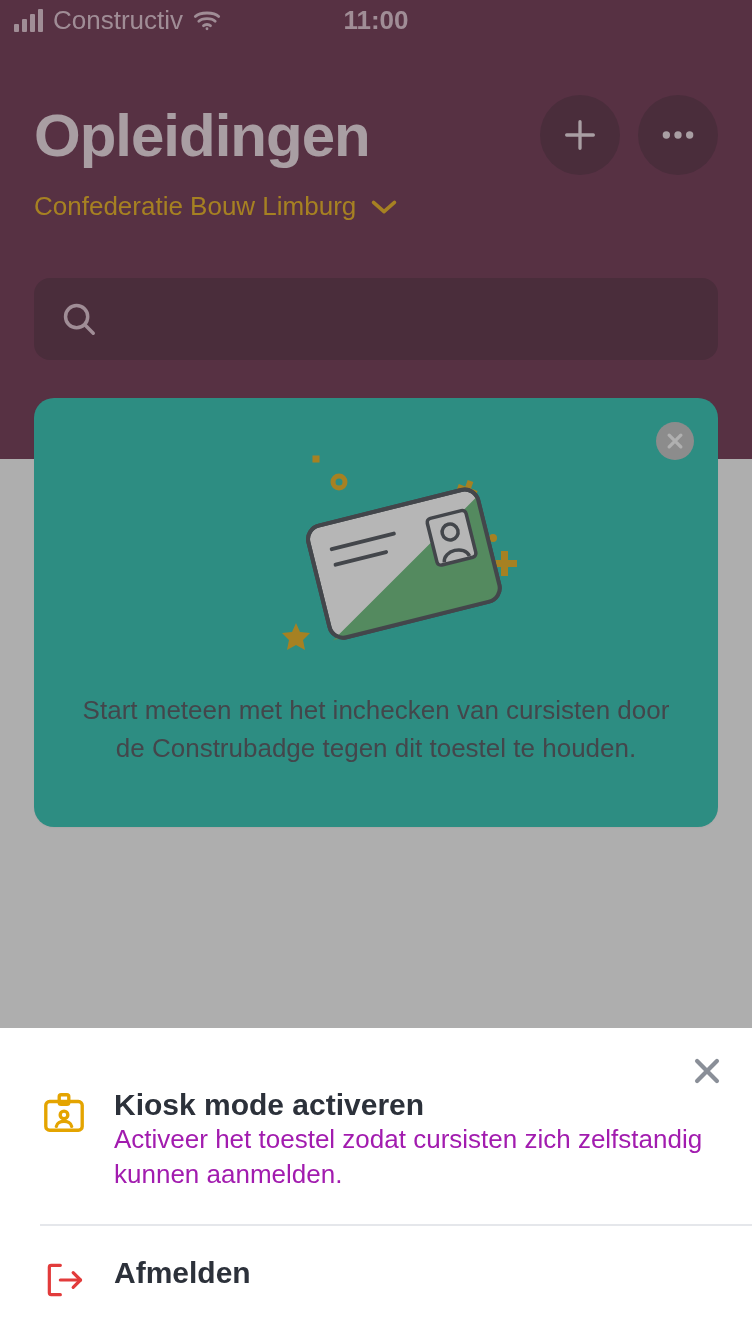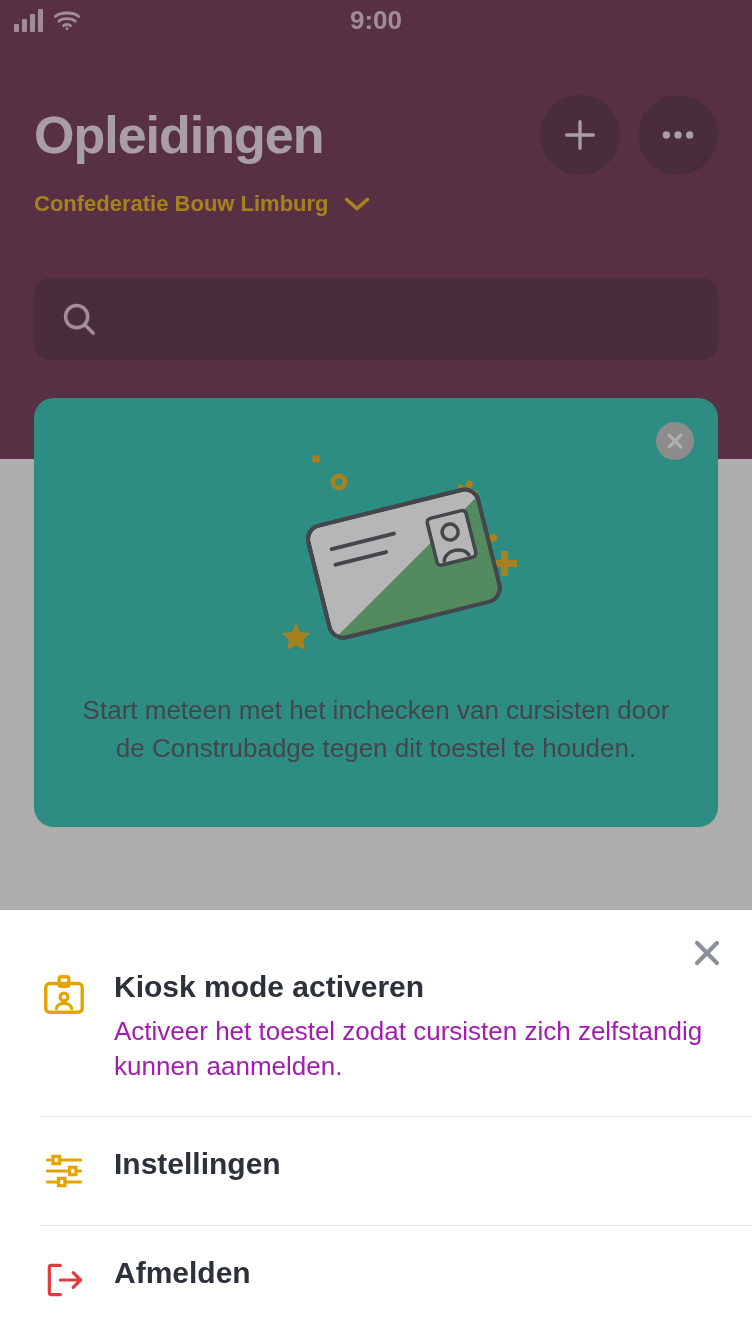--- a/index.html
+++ b/index.html
@@ -14,25 +14,25 @@
 .signal-bars { display: flex; align-items: flex-end; gap: 3px; }
 .signal-bars span { width: 5px; background: #d9b8c8; border-radius: 1px; }
 .signal-bars span:nth-child(1){ height: 8px; }
 .signal-bars span:nth-child(2){ height: 13px; }
 .signal-bars span:nth-child(3){ height: 18px; }
 .signal-bars span:nth-child(4){ height: 23px; }
 
 
 .header { position: absolute; top: 95px; left: 34px; right: 34px; }
 .title-row { display: flex; align-items: center; justify-content: space-between; }
-.page-title { font-size: 52px; font-weight: 800; color: #e9d6df; letter-spacing: -1px; }
+.page-title { font-size: 60px; font-weight: 800; color: #e9d6df; letter-spacing: -1px; }
 .title-actions { display: flex; gap: 18px; }
 .circle-btn { width: 80px; height: 80px; border-radius: 50%; background: rgba(0,0,0,0.25); display: flex; align-items: center; justify-content: center; color: #e9d6df; }
 .subtitle-row { margin-top: 16px; display: flex; align-items: center; gap: 14px; }
-.subtitle { font-size: 22px; color: #e4a400; font-weight: 700; }
+.subtitle { font-size: 26px; color: #e4a400; font-weight: 400; }
 .subtitle-chevron { color: #e4a400; }
 
 
 .search-bar { position: absolute; top: 278px; left: 34px; right: 34px; height: 82px; background: rgba(0,0,0,0.25); border-radius: 16px; display: flex; align-items: center; padding: 0 26px; }
 .search-bar svg { color: #d9b8c8; }
 
 
 .lower-bg { position: absolute; top: 459px; left: 0; right: 0; bottom: 0; background: #f2f2f2; }
 .info-card { position: absolute; top: 398px; left: 34px; right: 34px; background: #14b8a6; border-radius: 20px; padding: 40px 48px 60px; text-align: center; box-shadow: 0 1px 2px rgba(0,0,0,0.05); }
 .info-close { position: absolute; top: 24px; right: 24px; width: 38px; height: 38px; border-radius: 50%; background: #b7b7b7; display: flex; align-items: center; justify-content: center; color: #f4f4f4; }
@@ -41,45 +41,46 @@
 
 
 .overlay { position: absolute; inset: 0; background: rgba(80,80,80,0.42); }
 
 
 .sheet { position: absolute; left: 0; right: 0; bottom: 0; background: #fff; padding: 30px 0 0; }
 .sheet-close { position: absolute; top: 26px; right: 28px; color: #8a8f98; }
 .sheet-item { display: flex; gap: 26px; padding: 30px 40px 32px; align-items: flex-start; }
 .sheet-icon-box { width: 48px; flex-shrink: 0; display: flex; justify-content: center; padding-top: 2px; }
 .sheet-text { flex: 1; }
-.sheet-title { font-size: 30px; font-weight: 700; color: #2c313a; margin-bottom: 10px; }
+.sheet-title { font-size: 30px; font-weight: 700; color: #2c313a; }
 .sheet-desc { font-size: 26px; color: #a21caf; line-height: 1.35; }
 .sheet-divider { height: 1px; background: #e5e7eb; margin-left: 40px; }
 .sheet-item.row2 .sheet-title { margin-bottom: 0; }
 .sheet-item.row3 .sheet-title { margin-bottom: 12px; }
 </style>
 </head>
 <body>
 
 <div class="status-bar">
   <div class="status-left">
     <span class="signal-bars">
         <span></span>
         <span></span>
         <span></span>
         <span></span>
       </span>
+    <span>Constructiv</span>
     <svg width="28" height="22" viewBox="0 0 24 18" fill="none" stroke="#d9b8c8" stroke-width="2.4" stroke-linecap="round">
       <path d="M2 6 C6 2 18 2 22 6"></path>
         <path d="M5 10 C8 7 16 7 19 10"></path>
         <path d="M9 14 C10.5 12.5 13.5 12.5 15 14"></path>
         <circle cx="12" cy="16.5" r="1.2" fill="#d9b8c8" stroke="none"></circle>
     </svg>
   </div>
-  <div class="status-center">9:00</div>
+  <div class="status-center">11:00</div>
 </div>
 
 <div class="header">
   <div class="title-row">
     <h1 class="page-title">Opleidingen</h1>
     <div class="title-actions">
       <div class="circle-btn">
         <svg width="40" height="40" viewBox="0 0 24 24" fill="none" stroke="currentColor" stroke-width="2" stroke-linecap="round">
             <path d="M12 4v16M4 12h16"></path>
           </svg>
@@ -157,35 +158,20 @@
         <path d="M16 38 C17 31 31 31 32 38"></path>
       </svg>
     </div>
     <div class="sheet-text">
       <div class="sheet-title">Kiosk mode activeren</div>
       <div class="sheet-desc">Activeer het toestel zodat cursisten zich zelfstandig kunnen aanmelden.</div>
     </div>
   </div>
   <div class="sheet-divider"></div>
 
-  <div class="sheet-item row2">
-    <div class="sheet-icon-box">
-      <svg width="44" height="44" viewBox="0 0 48 48" fill="none" stroke="#e4a400" stroke-width="3.5" stroke-linecap="round">
-        <line x1="6" y1="12" x2="42" y2="12"></line>
-          <rect x="12" y="8" width="7" height="8" fill="#fff"></rect>
-        <line x1="6" y1="24" x2="42" y2="24"></line>
-          <rect x="30" y="20" width="7" height="8" fill="#fff"></rect>
-        <line x1="6" y1="36" x2="42" y2="36"></line>
-          <rect x="18" y="32" width="7" height="8" fill="#fff"></rect>
-      </svg>
-    </div>
-    <div class="sheet-text">
-      <div class="sheet-title">Instellingen</div>
-    </div>
-  </div>
   <div class="sheet-divider"></div>
 
   <div class="sheet-item row3">
     <div class="sheet-icon-box">
       <svg width="44" height="44" viewBox="0 0 48 48" fill="none" stroke="#e23b3b" stroke-width="3.5" stroke-linecap="round" stroke-linejoin="round">
         <path d="M20 8 L10 8 A2 2 0 0 0 8 10 L8 38 A2 2 0 0 0 10 40 L20 40"></path>
         <path d="M20 24 L42 24"></path>
         <path d="M34 16 L42 24 L34 32"></path>
       </svg>
     </div>

